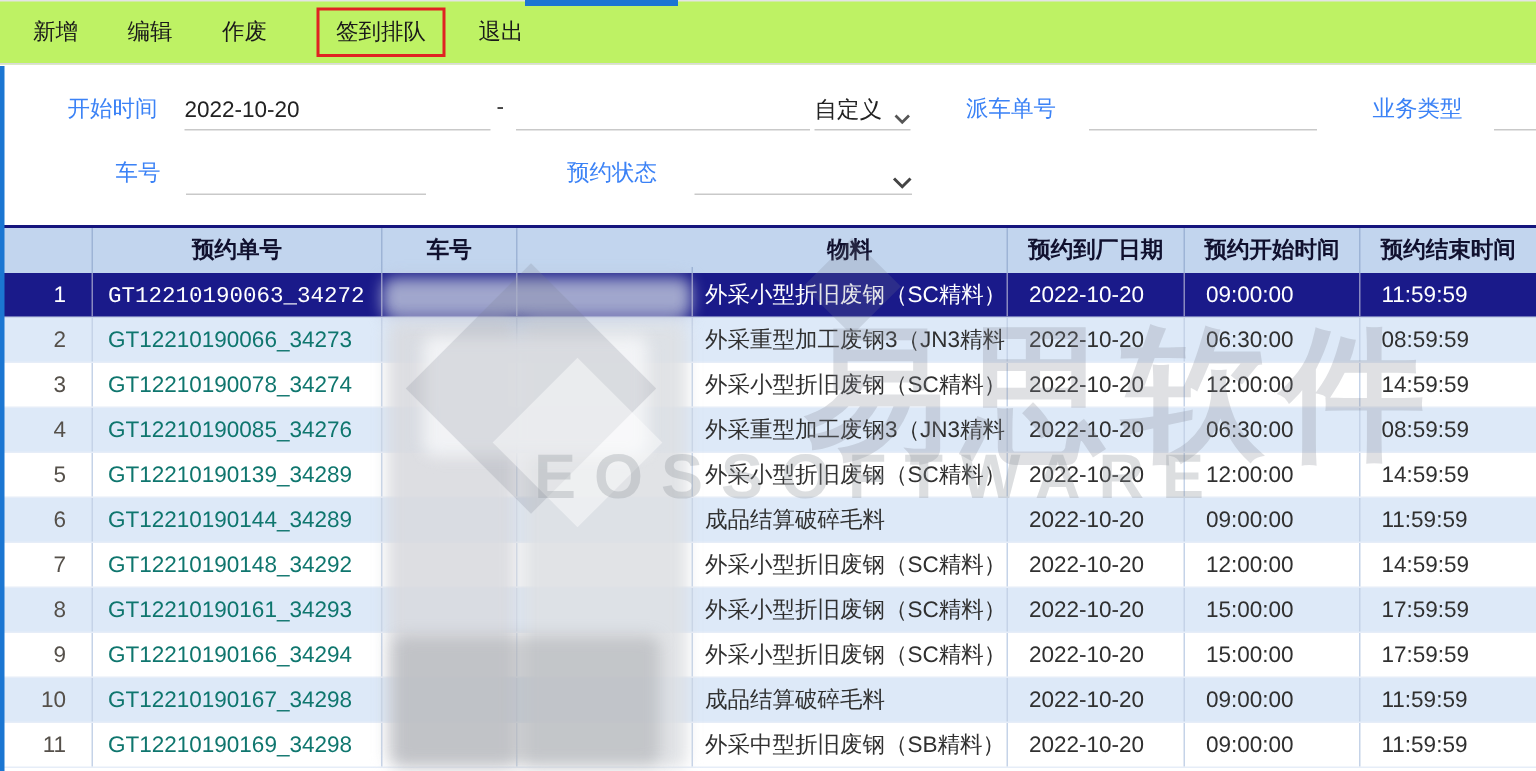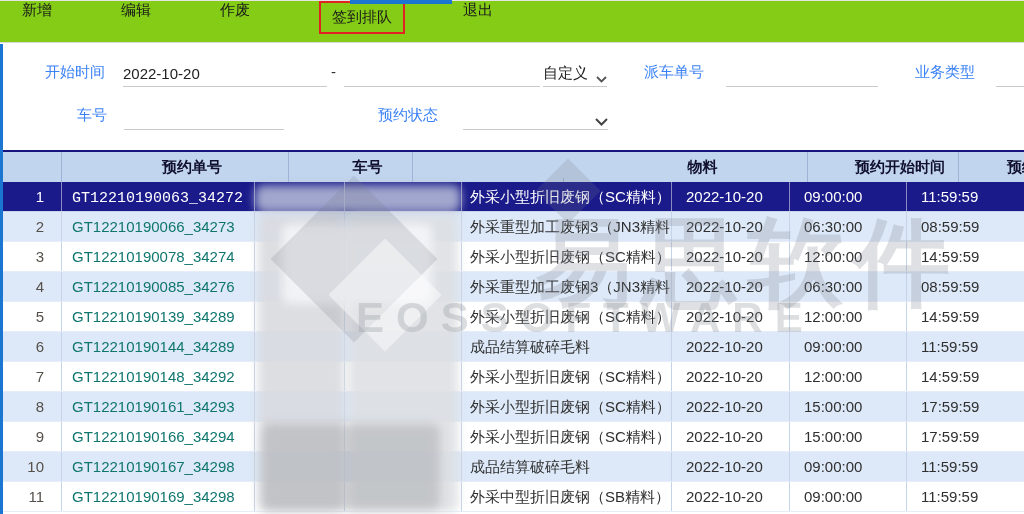--- a/index.html
+++ b/index.html
@@ -2,43 +2,43 @@
 <html><head>
 <meta charset="utf-8">
 <style>
   * { margin:0; padding:0; box-sizing:border-box; }
   html,body { background:#fff; }
   body { font-family:"Liberation Sans","DejaVu Sans",sans-serif; }
   #app { position:relative; width:1024px; height:514px; background:#fff; overflow:hidden; }
 
   
   .toolbar { position:absolute; top:0; left:0; width:1024px; height:43px;
-             background:#84cc16; border-top:1px solid #e4e4e4; border-bottom:1px solid #d9d9d9;
-             display:flex; align-items:flex-start; padding-left:22px; z-index:3;gap:36px; }
+             background:#bef264; border-top:1px solid #e4e4e4; border-bottom:1px solid #d9d9d9;
+             display:flex; align-items:center; padding-left:22px; z-index:3; }
   .toolbar-item { font-size:15px; color:#1a1a1a; margin-right:33px; cursor:pointer; white-space:nowrap; }
   .toolbar-item.highlighted { border:2px solid #e02222; padding:5px 11px; margin-right:22px; }
   .top-accent { position:absolute; top:0; left:350px; width:102px; height:4px; background:#1b76d2; z-index:4; }
 
   
   .left-accent { position:absolute; top:44px; left:0; width:3px; height:470px; background:#1b76d2; z-index:8; }
 
   
   .filters { position:absolute; top:44px; left:0; width:1024px; height:106px; background:#fff; z-index:2; }
   .f-label { position:absolute; font-size:15px; color:#3b82f6; white-space:nowrap; }
   .f-input { position:absolute; border:none; outline:none; border-bottom:1px solid #c9c9c9;
              font-size:15px; color:#222; background:transparent; height:27px;
              font-family:"Liberation Sans","DejaVu Sans",sans-serif; }
   .f-select { position:absolute; border-bottom:1px solid #c9c9c9; height:27px;
               display:flex; align-items:flex-end; justify-content:space-between;
               font-size:15px; color:#222; padding-bottom:3px; cursor:pointer; }
   .f-dash { position:absolute; font-size:15px; color:#333; }
 
   
   .table { position:absolute; top:150px; left:0; width:1024px; z-index:1; }
-  .thead { display:flex; height:32px; background:#c2d5ee; border-top:2px solid #15157d;gap:34px; }
+  .thead { display:flex; height:32px; background:#c2d5ee; border-top:2px solid #15157d; }
   .hcell { flex:none; font-size:15px; font-weight:bold; color:#10102e; text-align:center;
            line-height:29px; border-right:1px solid #9db4d6; overflow:hidden; white-space:nowrap; }
   .hcell:last-child { border-right:none; }
   .trow { display:flex; height:30px; background:#fff; border-bottom:1px solid #e6edf8; cursor:pointer; }
   .trow.alt { background:#dde9f8; }
   .trow.selected { background:#1a1a8a; border-bottom-color:#c9d6ea; }
   .tcell { flex:none; font-size:15px; color:#303030; line-height:29px;
            border-right:1px solid #c5d3e8; overflow:hidden; white-space:nowrap; }
   .tcell:last-child { border-right:none; }
   .trow.selected .tcell { color:#fff; border-right-color:#8a8ac0; }
@@ -112,22 +112,23 @@
     </div>
   </div>
 
   <div class="table">
     <div class="thead">
         <div class="hcell" style="width: 62px;"></div>
         <div class="hcell" style="width: 193px;">预约单号</div>
         <div class="hcell" style="width: 90px;">车号</div>
         <div class="hcell" style="width: 117px; margin-top: 26px;">物料编码</div>
         <div class="hcell" style="width: 210px;">物料</div>
+        <div class="hcell" style="width: 118px;">预约到厂日期</div>
         <div class="hcell" style="width: 117px;">预约开始时间</div>
-        <div class="hcell" style="width: 118px;">预约到厂日期</div>
+        <div class="hcell" style="width: 117px;">预约结束时间</div>
       </div>
     <div class="tbody">
         <div class="trow selected">
           <div class="tcell c-num" style="width: 62px;">1</div>
           <div class="tcell c-order" style="width: 193px;"><span class="order-link">GT12210190063_34272</span></div>
           <div class="tcell c-vehicle" style="width: 90px;"></div>
           <div class="tcell c-code" style="width: 117px;"></div>
           <div class="tcell c-material" style="width: 210px;">外采小型折旧废钢（SC精料）</div>
           <div class="tcell c-date" style="width: 118px;">2022-10-20</div>
           <div class="tcell c-time" style="width: 117px;">09:00:00</div>

